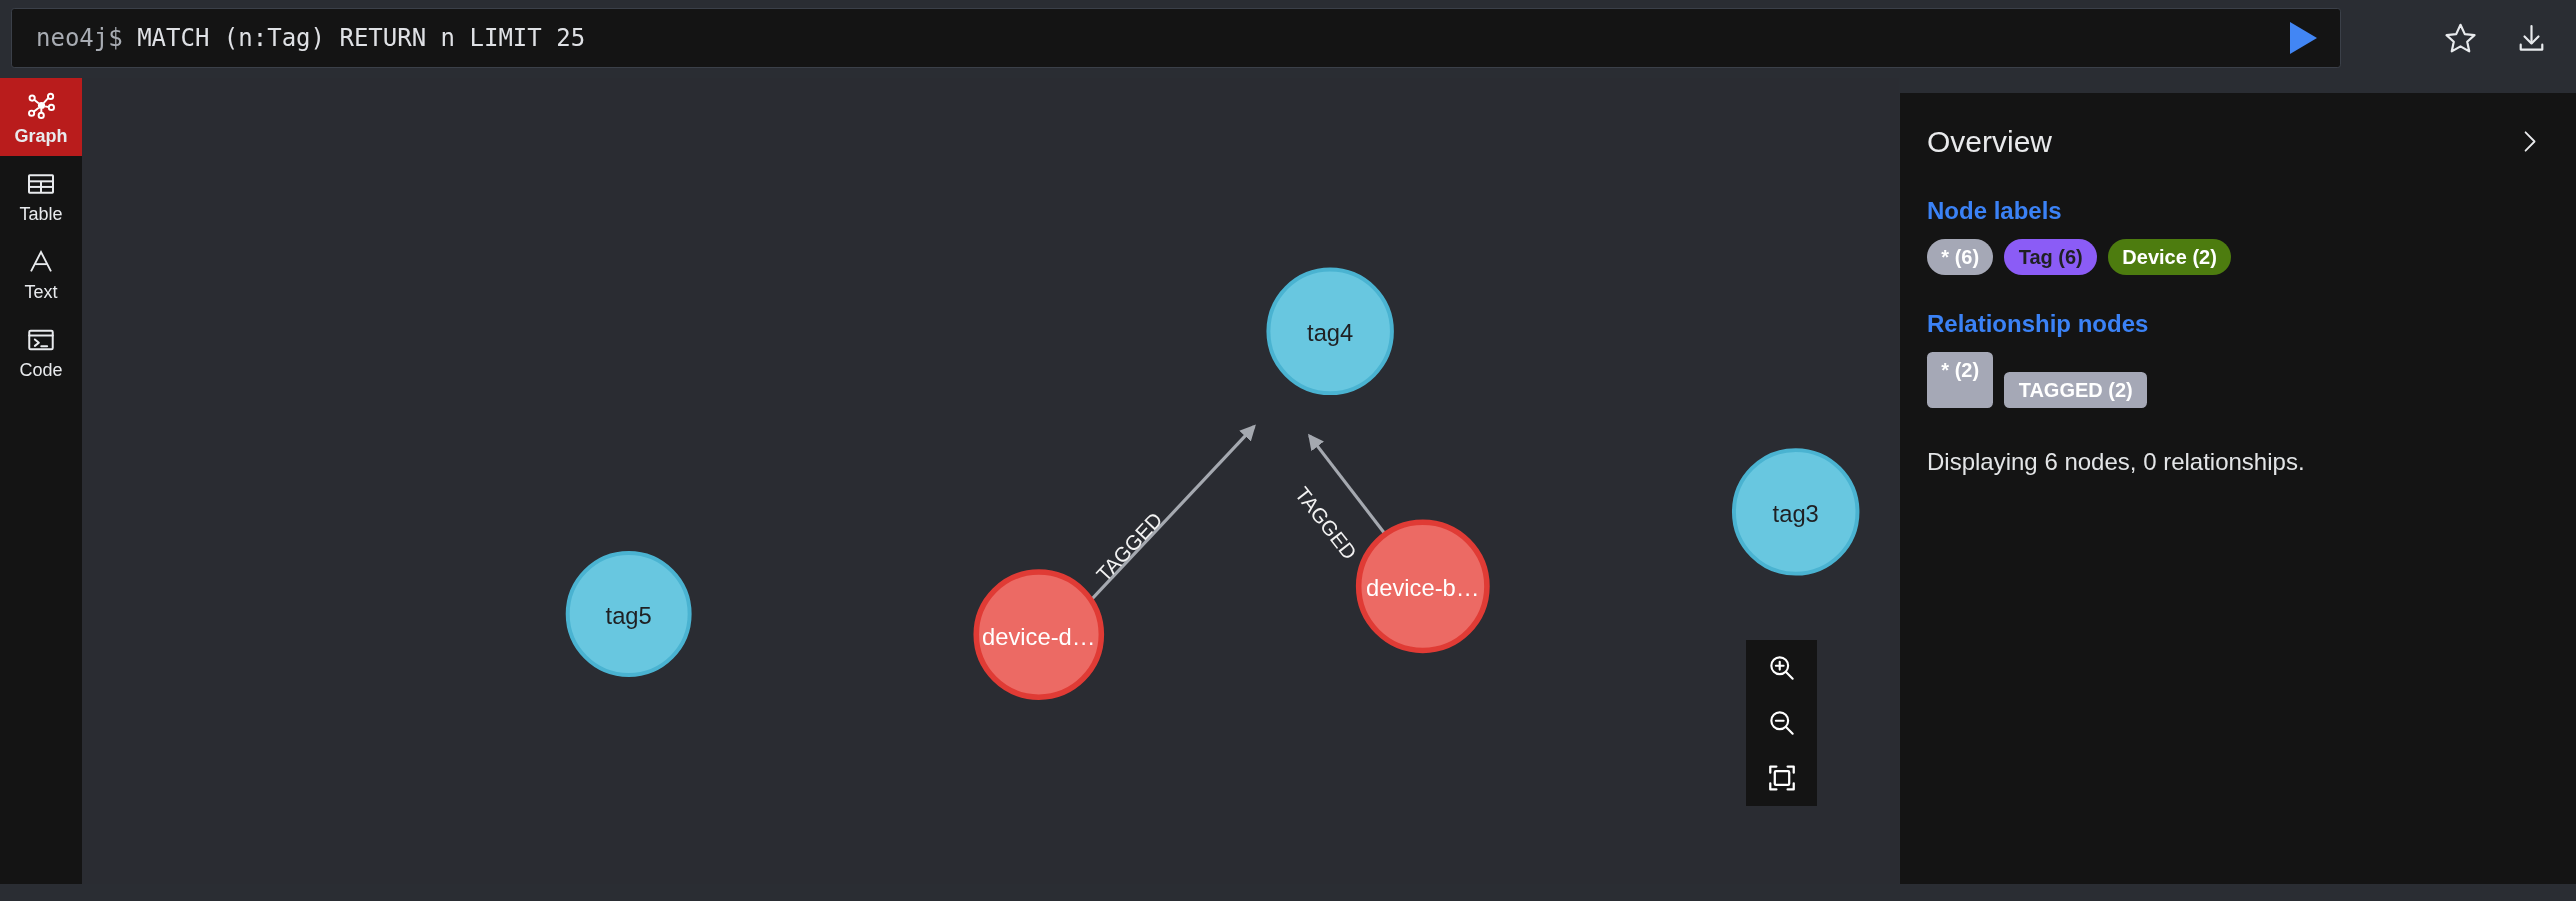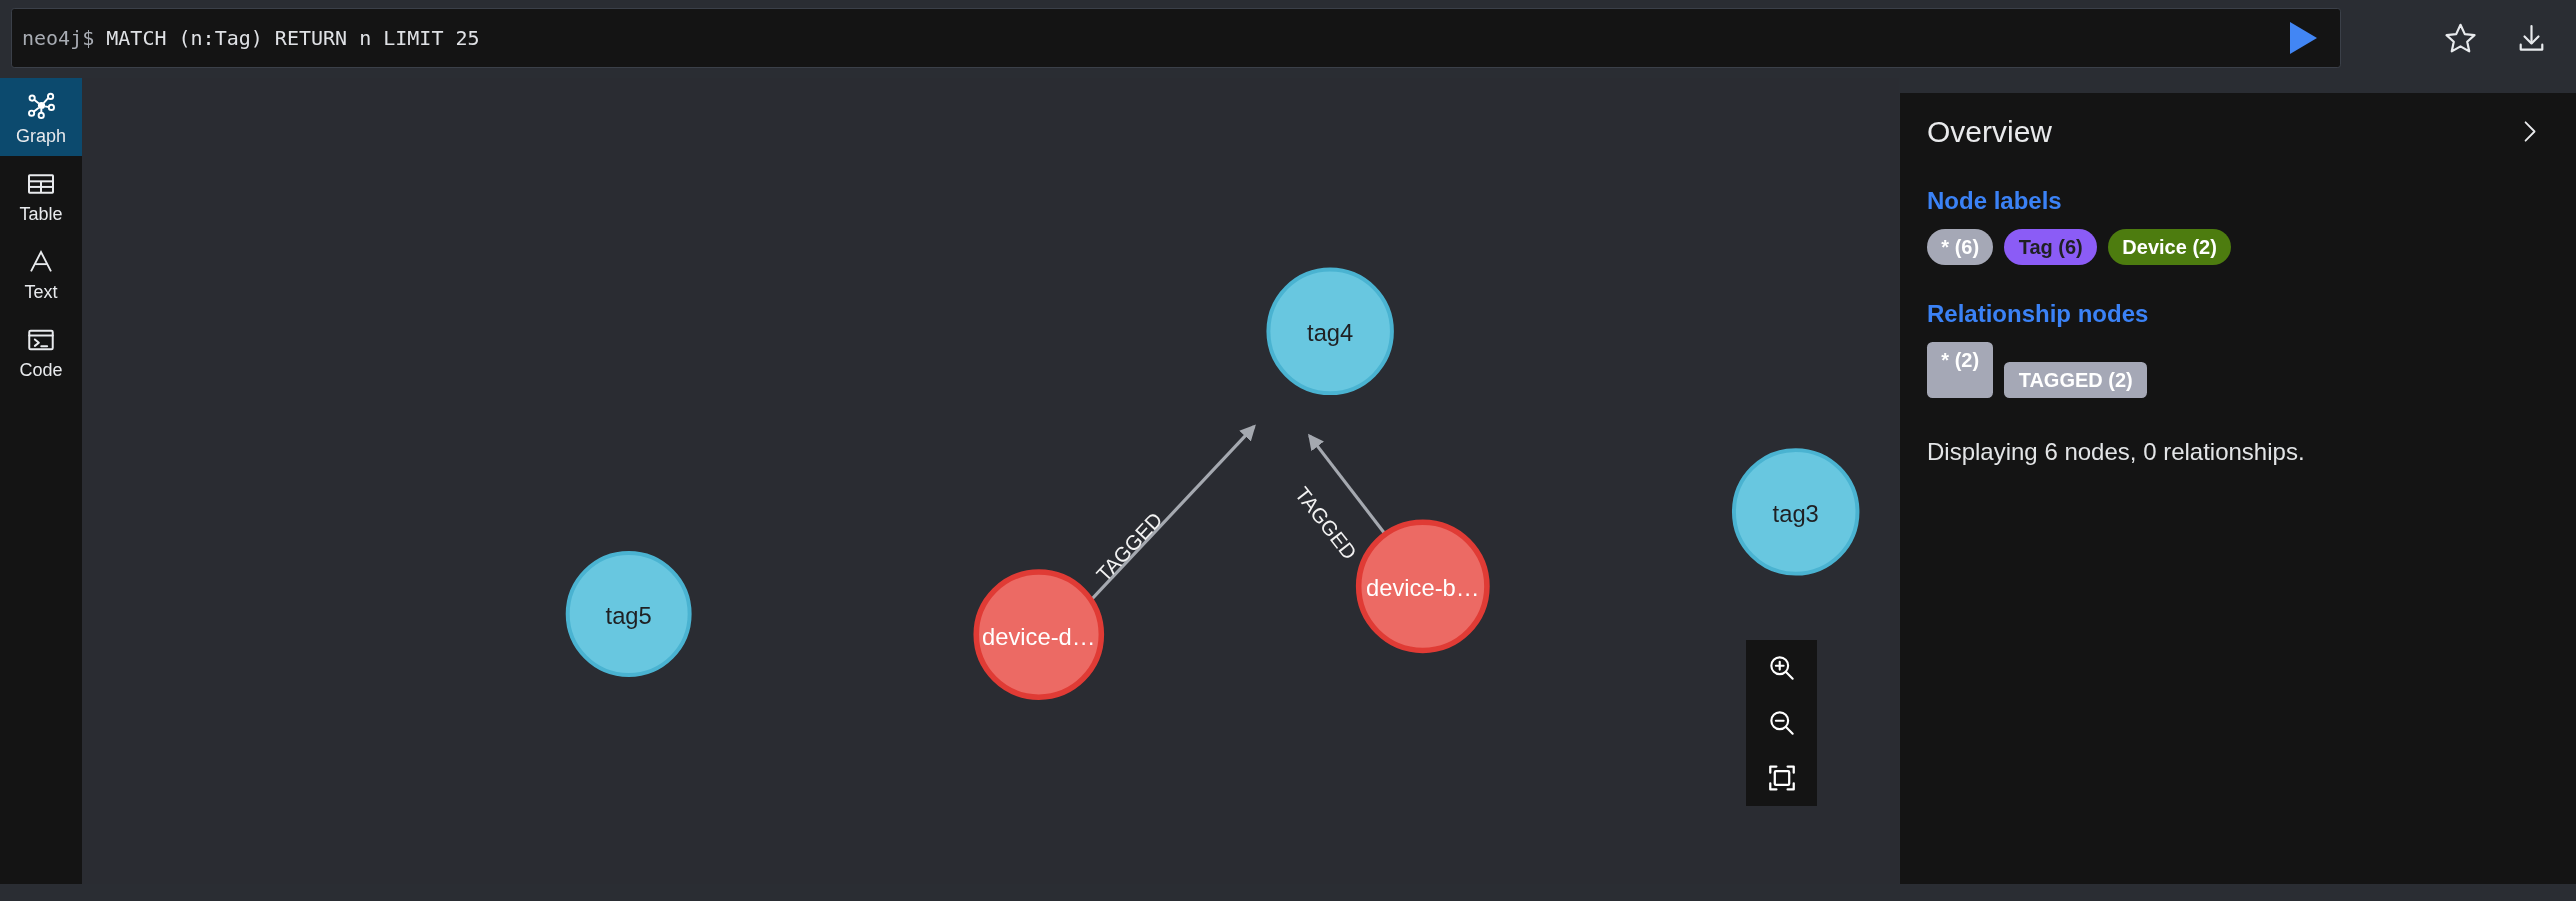--- a/index.html
+++ b/index.html
@@ -30,25 +30,25 @@
     width: 2330px; height: 60px;
     background: #141414;
     border: 0.8px solid #3b4049;
     border-radius: 3.2px;
     box-sizing: border-box;
     display: flex;
     align-items: center;
   }
   .query-text {
     font-family: "DejaVu Sans Mono", "Liberation Mono", monospace;
-    font-size: 20px;
+    font-size: 24px;
     color: #dfe1e5;
     letter-spacing: 0px;
     white-space: pre;
-    padding-left: 10px;
+    padding-left: 24px;
     user-select: text;
   }
   .query-prompt { color: #a8acb3; }
   .run-button {
     position: absolute;
     right: 19px; top: 50%;
     transform: translateY(-50%);
     width: 36px; height: 36px;
     display: flex; align-items: center; justify-content: center;
     cursor: pointer;
@@ -81,21 +81,21 @@
   .rail-item {
     width: 82px; height: 78px;
     display: flex;
     flex-direction: column;
     align-items: center;
     justify-content: center;
     cursor: pointer;
     color: #e8eaed;
     gap: 4.8px;
   }
-  .rail-item.active { background: #0c4a6e; }
+  .rail-item.active { background: #b91c1c; font-weight: bold; }
   .rail-label {
     font-size: 18px;
     color: #e8eaed;
     line-height: 1;
   }
   .rail-icon { height: 33px; display: flex; align-items: center; justify-content: center; }
   .rail-icon svg { display: block; }
 
   
   .graph-canvas {
@@ -141,21 +141,21 @@
   }
   .zoom-btn svg { display: block; }
 
   
   .overview {
     position: absolute;
     left: 1900px; top: 93px;
     width: 676px; height: 791px;
     background: #141414;
     box-sizing: border-box;
-    padding: 22px 27px;
+    padding: 32px 27px;
   }
   .ov-header {
     display: flex;
     align-items: flex-start;
     justify-content: space-between;
   }
   .ov-title {
     font-size: 30px;
     color: #e9eaec;
     font-weight: 400;

